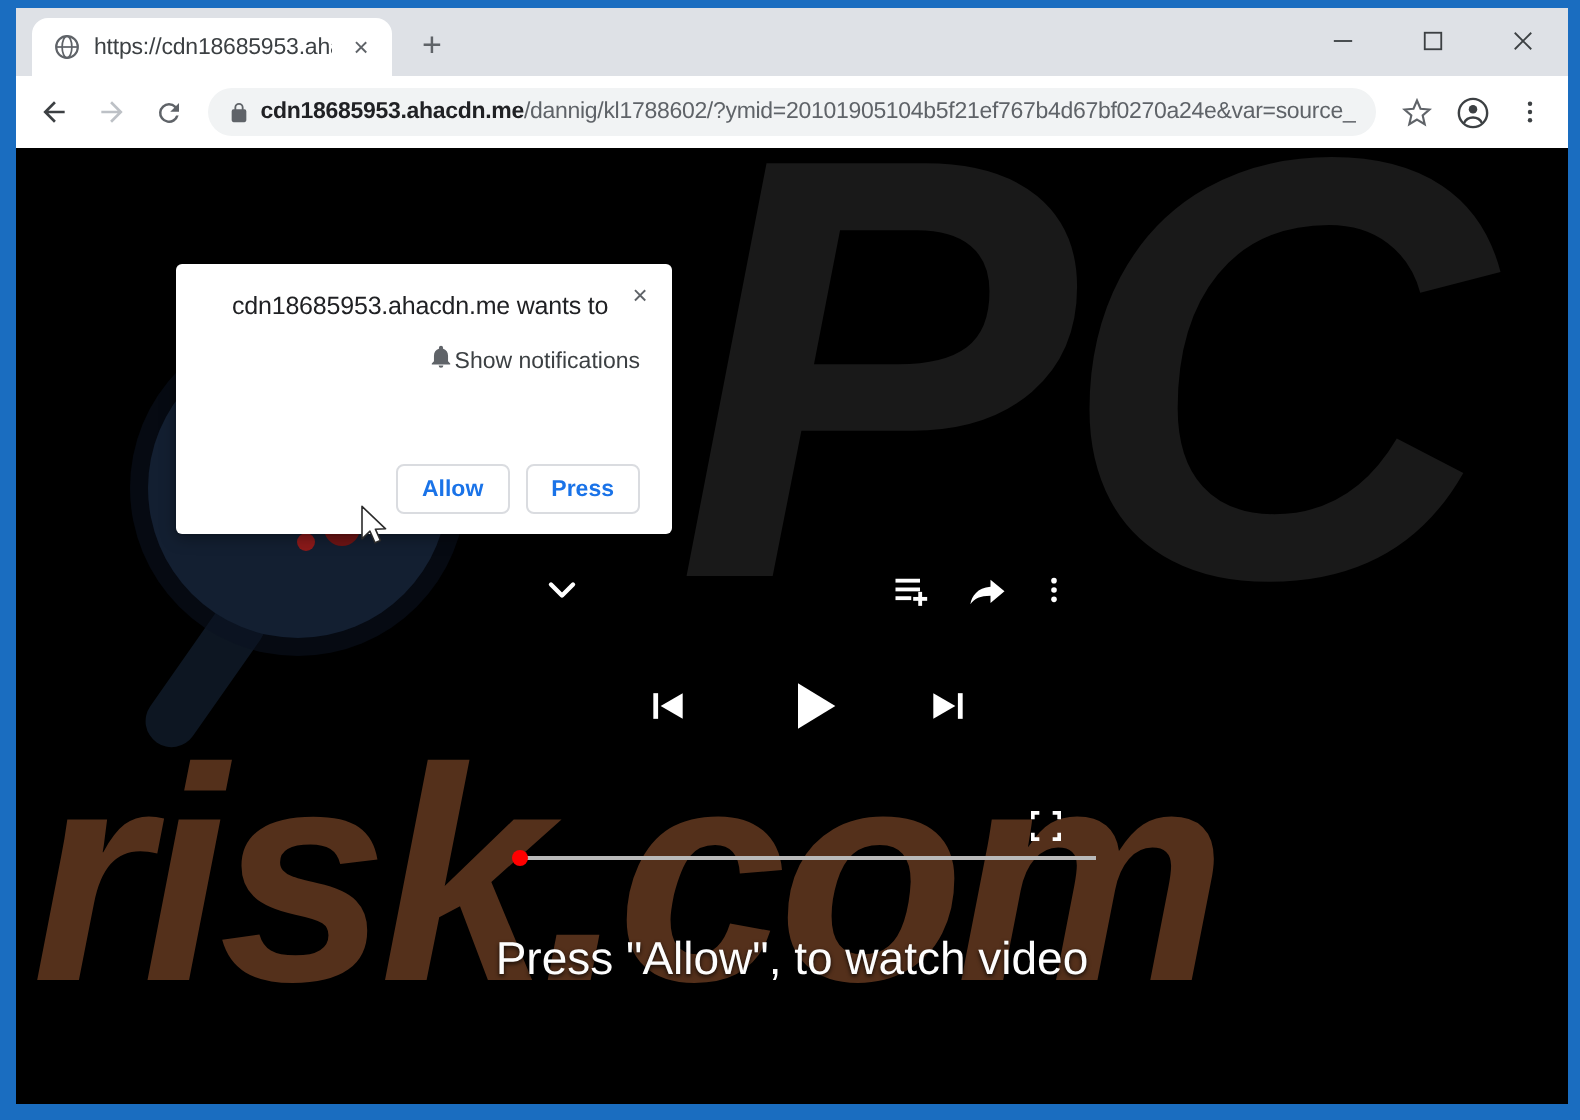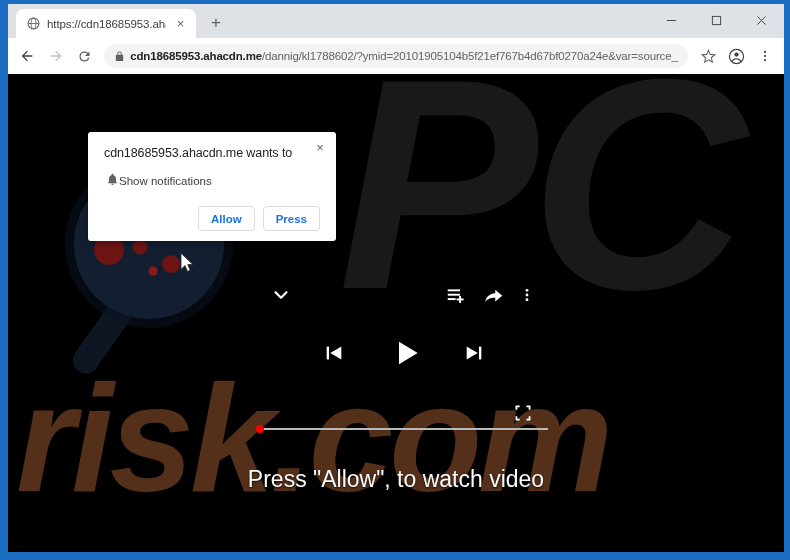--- a/index.html
+++ b/index.html
@@ -254,27 +254,29 @@
     display: flex; align-items: center; justify-content: center;
     color: #5f6368;
     font-size: 13px;
     line-height: 1;
   }
   .notif-title {
     font-size: 12.5px;
     color: #202124;
     margin-bottom: 12px;
     letter-spacing: -0.1px;
+    margin-left: 12px;
   }
   .notif-perm {
     display: flex;
     align-items: center;
     gap: 0;
-    margin-bottom: 16px;
+    margin-bottom: 32px;
     padding-left: 2px;
+    justify-content: flex-end;
   }
   .notif-perm-label {
     font-size: 11.5px;
     color: #3c4043;
   }
   .notif-actions {
     display: flex;
     justify-content: flex-end;
     gap: 8px;
   }
@@ -285,20 +287,21 @@
     border: 1px solid #dadce0;
     border-radius: 4px;
     background: #ffffff;
     color: #1a73e8;
     font-size: 11.5px;
     font-weight: bold;
     font-family: "Liberation Sans", sans-serif;
     display: flex;
     align-items: center;
     justify-content: center;
+    margin-top: 10px;
   }
 
   
   .cursor {
     position: absolute;
     left: 172px;
     top: 178px;
     z-index: 60;
     pointer-events: none;
   }

